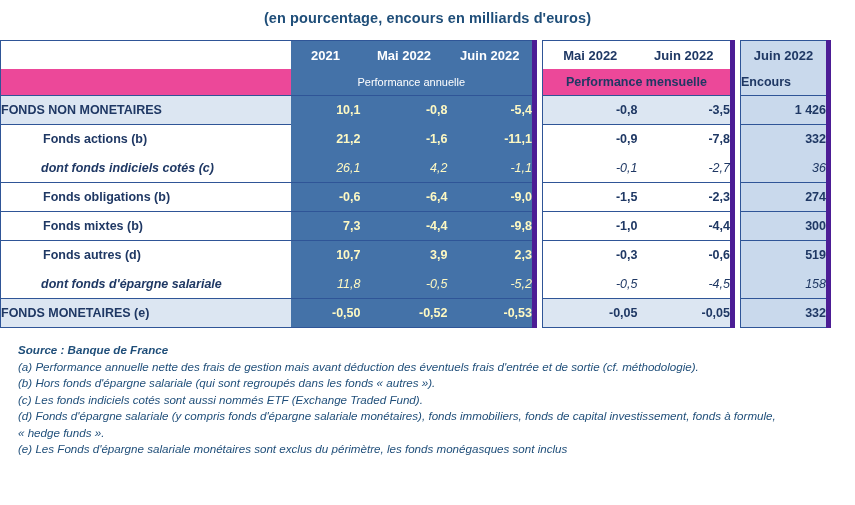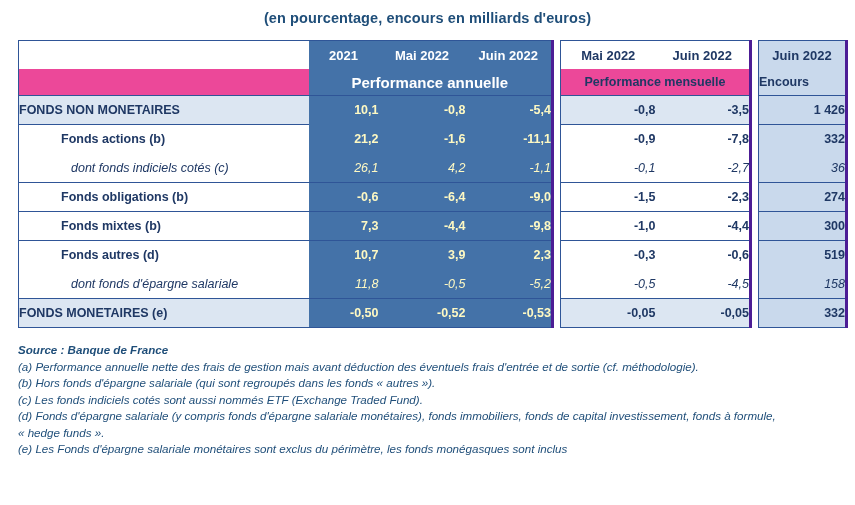--- a/index.html
+++ b/index.html
@@ -24,21 +24,20 @@
     text-align: center;
     font-size: 14.5px;
     font-weight: bold;
     color: #1f4e79;
     padding-top: 10px;
     padding-bottom: 10px;
     letter-spacing: 0.1px;
   }
   table.data {
     border-collapse: collapse;
-    margin-left: 18px;
     margin-top: 4px;
     width: 818px;
     table-layout: fixed;
   }
   table.data td, table.data th {
     padding: 0;
     margin: 0;
   }
   
   col.c-label   { width: 290px; }
@@ -71,22 +70,22 @@
     color: #1f3864;
     font-weight: bold;
     font-size: 13px;
     text-align: center;
     height: 28px;
     vertical-align: middle;
   }
   .hdr-sub-blue {
     background: #4472a8;
     color: #ffffff;
-    font-weight: bold;
-    font-size: 15px;
+    font-weight: normal;
+    font-size: 11px;
     text-align: center;
     height: 26px;
     vertical-align: middle;
   }
   .hdr-sub-white {
     background: #ec4899;
     color: #1f3864;
     font-weight: bold;
     font-size: 12.5px;
     text-align: center;
@@ -111,23 +110,23 @@
   td.lbl {
     font-size: 12.5px;
     font-weight: bold;
     color: #1f3864;
     padding-left: 10px;
     vertical-align: middle;
     white-space: nowrap;
   }
   td.lbl.indent { padding-left: 42px; }
   td.lbl.sub {
-    font-weight: normal;
-    font-style: italic;
-    padding-left: 52px;
+    font-weight: bold;
+    font-style: italic;
+    padding-left: 40px;
   }
   td.v-blue {
     background: #4472a8;
     color: #fef9c3;
     font-size: 12.5px;
     font-weight: bold;
     text-align: right;
     padding-right: 14px;
     vertical-align: middle;
   }
@@ -161,21 +160,21 @@
     font-weight: normal;
     font-style: italic;
   }
   
   tr.section td.lbl { background: #dce6f2; }
   tr.section td.v-white { background: #dce6f2; }
   tr.section td.v-enc { background: #c9d9ec; }
 
   
   .bl { border-left: 1px solid #2f5597; }
-  .br { border-right: 3px solid #4c1d95; }
+  .br { border-right: 5px solid #4c1d95; }
   .bt { border-top: 1px solid #2f5597; }
   .bb { border-bottom: 1px solid #2f5597; }
 
   .notes {
     margin-left: 18px;
     margin-top: 14px;
     font-size: 11.6px;
     font-style: italic;
     color: #1f4e79;
     line-height: 16.5px;

